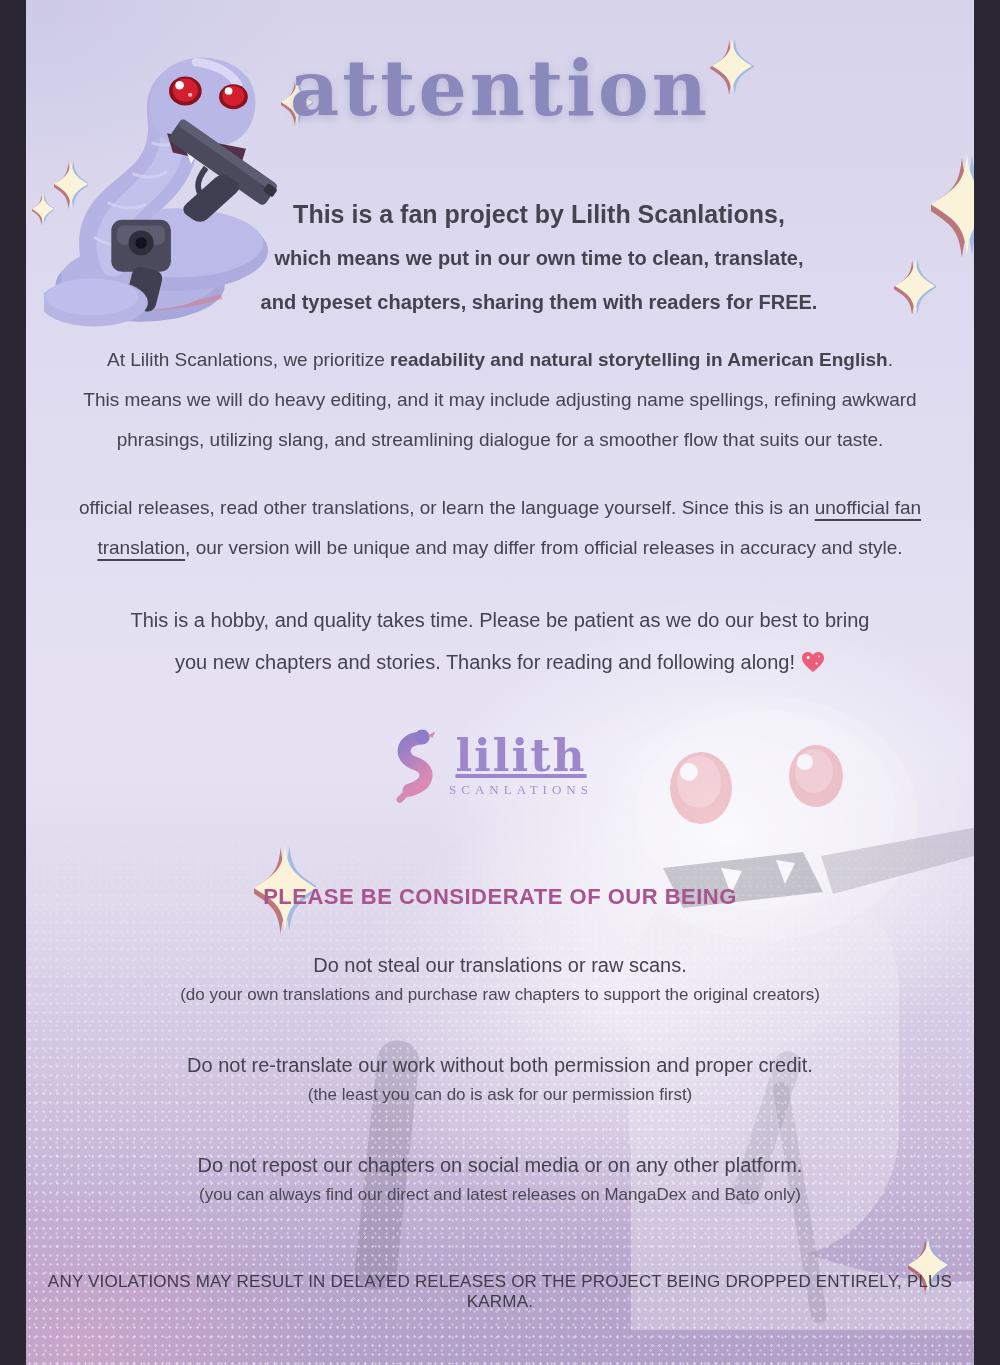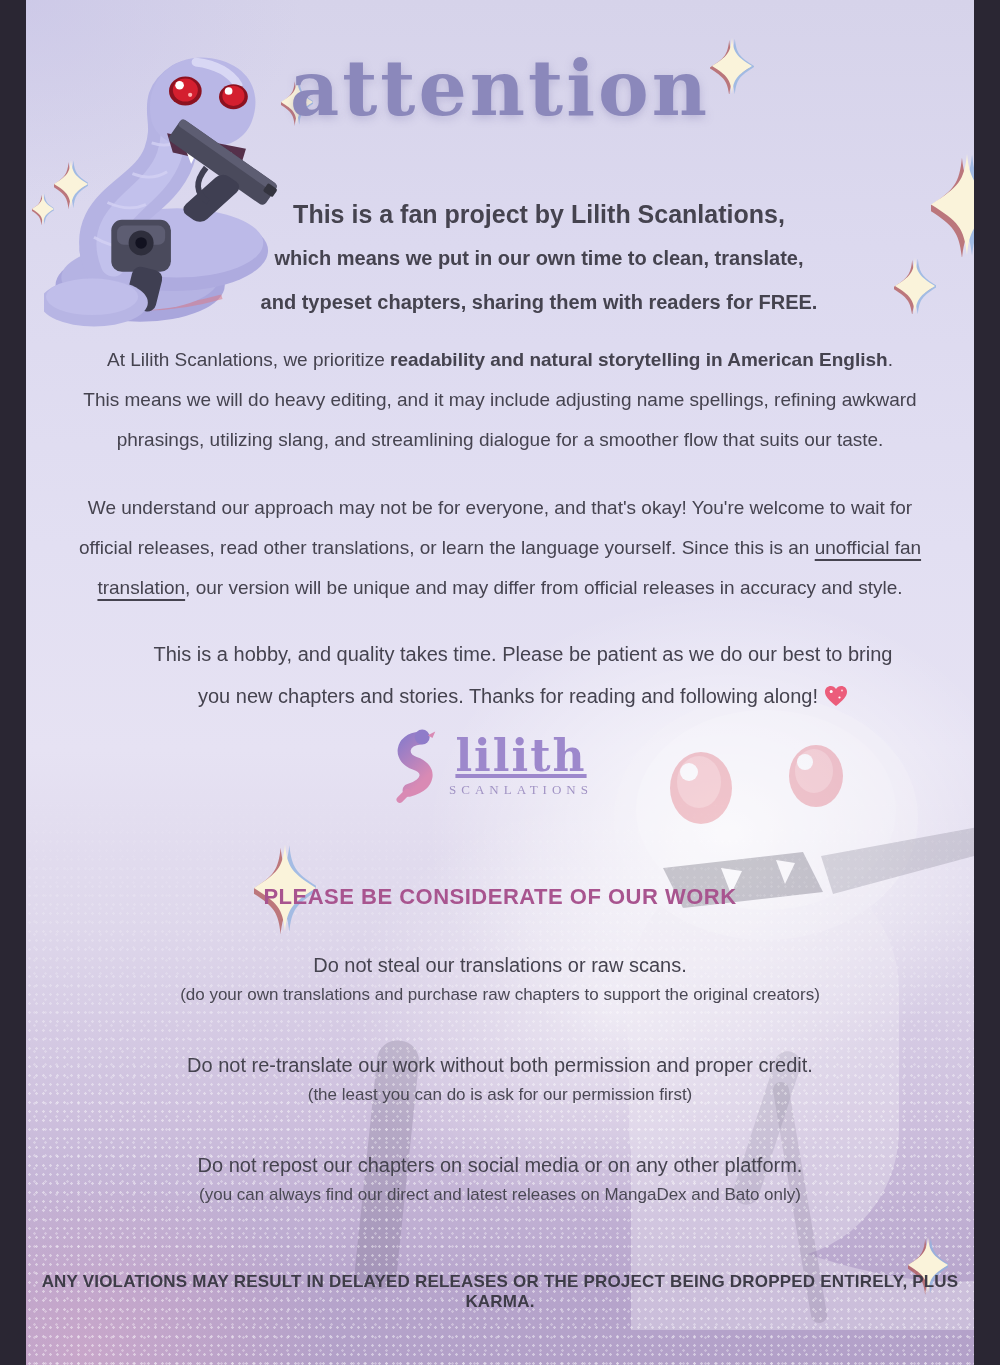--- a/index.html
+++ b/index.html
@@ -28,34 +28,34 @@
     top:44px; font-family:"DejaVu Serif", serif; font-weight:bold;
     font-size:76px; letter-spacing:3px; color:#8b88bb;
     text-shadow:0 3px 8px rgba(125,120,175,.35);
   }
   .intro{top:192px; color:#45434f;padding-left:39px;}
   .intro .lead{font-size:25px; font-weight:bold; line-height:44px;}
   .intro .line{font-size:20px; line-height:44px;font-weight:bold;}
   .para{color:#45434f; font-size:19px; line-height:40px;}
   .p2{top:340px;}
   .p3{top:488px;}
-  .p4{top:633px; font-size:20px; line-height:42px;padding-left:23px;}
+  .p4{top:599px; font-size:20px; line-height:42px;}
   .bold-run{font-weight:bold;}
   .underline-run{text-decoration:underline; text-underline-offset:5px; text-decoration-thickness:1.5px;}
   .heart{display:inline-block; vertical-align:-4px; margin-left:6px;}
   .logo{top:728px; left:0; width:100%; display:flex; justify-content:center; align-items:center; gap:10px; transform:translateX(-12px);}
   .logo-text{display:flex; flex-direction:column; align-items:center;}
   .logo-name{font-family:"DejaVu Serif", serif; font-weight:bold; font-size:44px; line-height:44px; color:#9d88cc; letter-spacing:2px;text-decoration:underline;}
   .logo-sub{font-family:"Liberation Serif", serif; font-size:13px; letter-spacing:5px; color:#a193c4; margin-top:4px;}
   .considerate-header{top:884px; font-size:22px; font-weight:bold; color:#a8548f; letter-spacing:.5px;}
   .rules{top:950px;}
   .rule{margin-bottom:41px;}
   .rule-main{font-size:20px; line-height:31px; color:#45434f;}
   .rule-sub{font-size:17px; line-height:28px; color:#4a4854;}
-  .warning{top:1272px; font-size:17px; font-weight:bold; color:#3e3c48; letter-spacing:.2px;}
+  .warning{top:1272px; font-size:17px; font-weight:normal; color:#3e3c48; letter-spacing:.2px;}
   .streak{position:absolute; border-radius:20px; background:rgba(75,70,95,.18);}
   .sparkle{position:absolute;}
   svg{display:block;}
 </style>
 </head>
 <body>
 
 <div class="page">
 
   <svg width="0" height="0" style="position:absolute" aria-hidden="true">
@@ -170,21 +170,20 @@
     <div class="line">and typeset chapters, sharing them with readers for FREE.</div>
   </div>
 
   <div class="abs centered para p2">
     <div><span>At Lilith Scanlations, we prioritize </span><span class="bold-run">readability and natural storytelling in American English</span><span>.</span></div>
     <div>This means we will do heavy editing, and it may include adjusting name spellings, refining awkward</div>
     <div>phrasings, utilizing slang, and streamlining dialogue for a smoother flow that suits our taste.</div>
   </div>
 
   <div class="abs centered para p3">
-    <div>We understand our approach may not be for everyone, and that's okay! You're welcome to wait for</div>
     <div><span>official releases, read other translations, or learn the language yourself. Since this is an </span><span class="underline-run">unofficial fan</span></div>
     <div><span class="underline-run">translation</span><span>, our version will be unique and may differ from official releases in accuracy and style.</span></div>
   </div>
 
   <div class="abs centered para p4">
     <div>This is a hobby, and quality takes time. Please be patient as we do our best to bring</div>
     <div><span>you new chapters and stories. Thanks for reading and following along!</span><svg class="heart" width="24" height="22" viewBox="0 0 24 22">
           <path d="M12,21 C5,15.5 1,11.5 1,6.8 C1,3.4 3.6,1 6.8,1 C8.9,1 10.9,2.2 12,4 C13.1,2.2 15.1,1 17.2,1 C20.4,1 23,3.4 23,6.8 C23,11.5 19,15.5 12,21 Z" fill="#ec5d7b"></path>
           <circle cx="7.2" cy="6.4" r="1.5" fill="#ffffff"></circle>
           <circle cx="15.5" cy="12.5" r="1.1" fill="#ffffff"></circle>
@@ -204,21 +203,21 @@
       <circle cx="42" cy="9" r="8" fill="#8f7cc9"></circle>
       <path d="M48,7 l8,-4 l-3,7" fill="#d98ab4"></path>
       <path d="M26,68 l-8,8" stroke="#d98ab4" stroke-width="7" stroke-linecap="round"></path>
     </svg>
     <div class="logo-text">
       <div class="logo-name">lilith</div>
       <div class="logo-sub">SCANLATIONS</div>
     </div>
   </div>
 
-  <div class="abs centered considerate-header">PLEASE BE CONSIDERATE OF OUR WORK</div>
+  <div class="abs centered considerate-header">PLEASE BE CONSIDERATE OF OUR BEING</div>
 
   <div class="abs centered rules">
     <div class="rule">
       <div class="rule-main">Do not steal our translations or raw scans.</div>
       <div class="rule-sub">(do your own translations and purchase raw chapters to support the original creators)</div>
     </div>
     <div class="rule">
       <div class="rule-main">Do not re-translate our work without both permission and proper credit.</div>
       <div class="rule-sub">(the least you can do is ask for our permission first)</div>
     </div>

